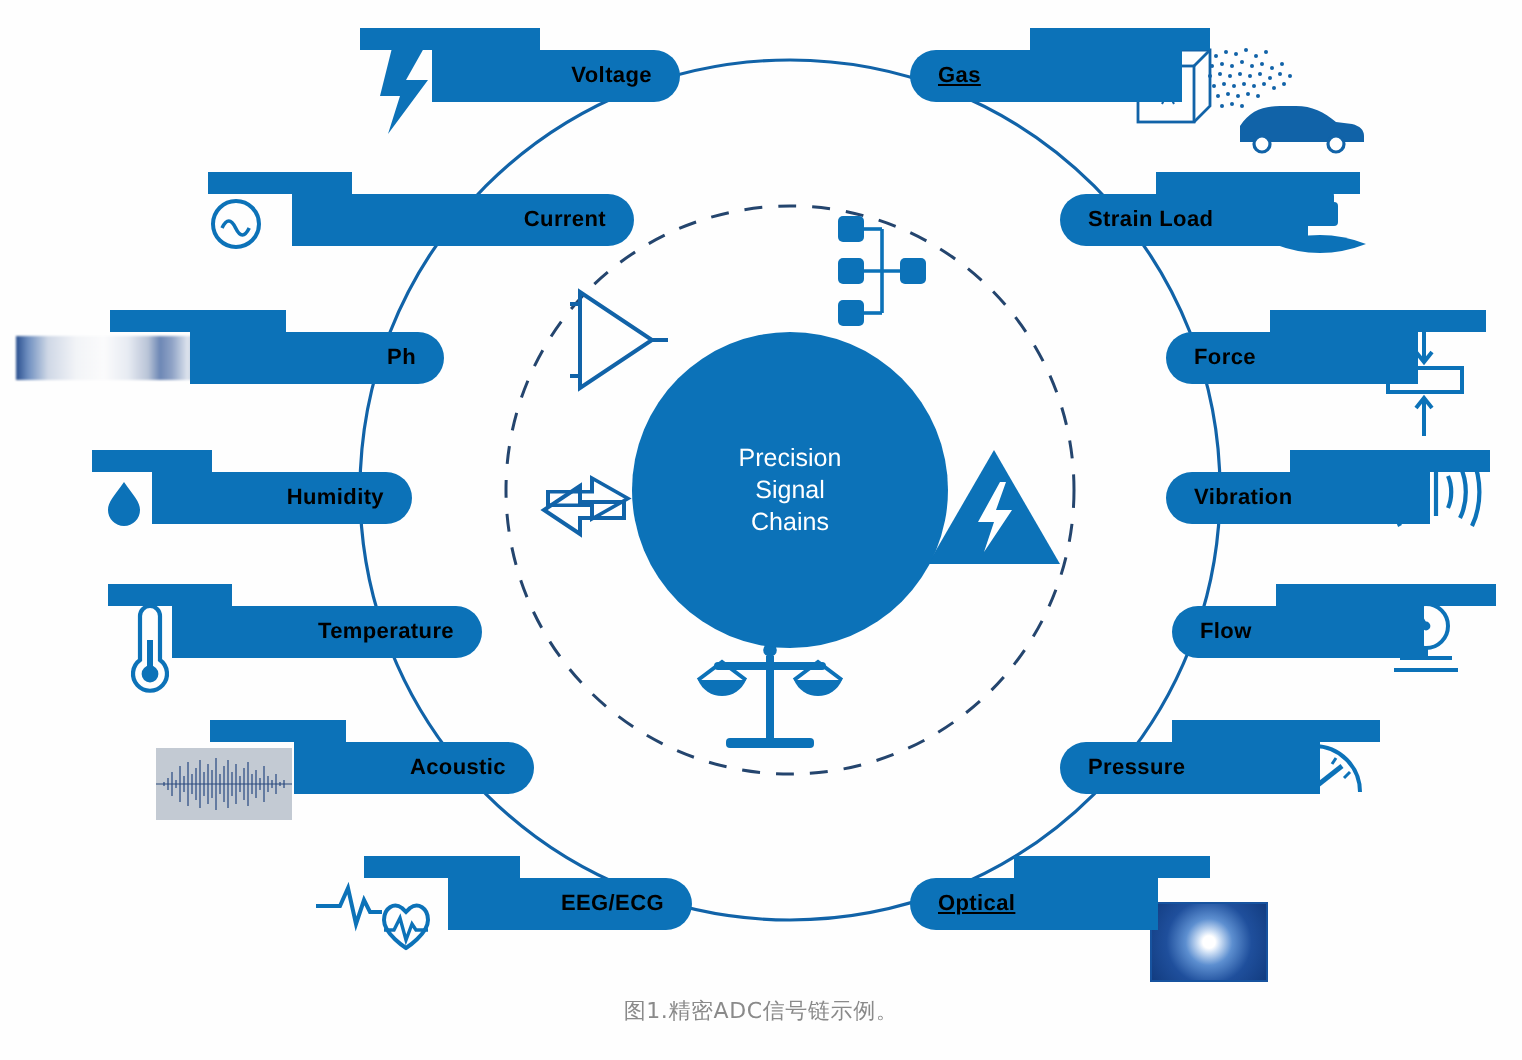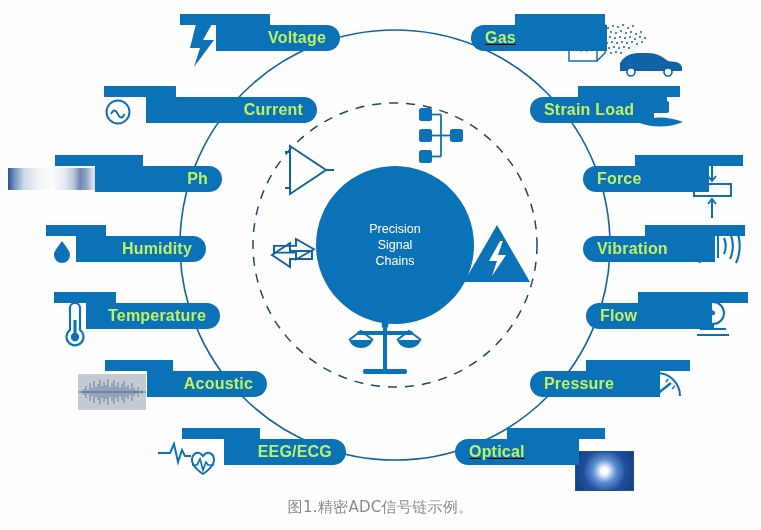--- a/index.html
+++ b/index.html
@@ -18,21 +18,21 @@
   .icon-layer{z-index:2;}
   .center-layer{z-index:4;}
 
   
   .pill{position:absolute;z-index:5;}
   .pill .tab{position:absolute;height:11px;background:#0c72b8;}
   .pill .body{position:absolute;height:26px;background:#0c72b8;display:flex;align-items:center;}
   .pill.left .body{border-top-right-radius:13px;border-bottom-right-radius:13px;justify-content:flex-end;padding-right:14px;}
   .pill.right .body{border-top-left-radius:13px;border-bottom-left-radius:13px;justify-content:flex-start;padding-left:14px;}
   .pill .lbl{
-    color:#bef264;font-size:16px;font-weight:bold;letter-spacing:.2px;
+    color:#000000;font-size:11px;font-weight:bold;letter-spacing:.2px;
     white-space:nowrap;line-height:1;font-family:"Liberation Sans", sans-serif;
   }
 
   
   #center-disc{
     position:absolute;left:316px;top:166px;width:158px;height:158px;
     border-radius:50%;background:#0c72b8;
     display:flex;flex-direction:column;align-items:center;justify-content:center;
     z-index:6;
   }
@@ -55,21 +55,21 @@
   }
   #optical-img{
     left:575px;top:451px;width:57px;height:38px;
     background:radial-gradient(circle at 50% 50%, #ffffff 0%, #ffffff 9%, #cfe0f5 16%, #5d8fd0 34%, #1f4f9c 62%, #123c80 100%);
     border:1px solid #17539f;
   }
 
   
   #caption{
     position:absolute;left:0;top:498px;width:761px;text-align:center;
-    color:#8a8a8a;font-size:15px;
+    color:#8a8a8a;font-size:11px;
     font-family:"DejaVu Sans", sans-serif;
     z-index:7;letter-spacing:.3px;
   }
 </style>
 </head>
 <body>
 
 <div id="stage">
 
   <svg class="layer svg-layer" viewBox="0 0 761 530">
@@ -328,42 +328,42 @@
 
   <div class="pill left" style="left:46px;top:225px;width:146px;">
     <div class="tab" style="left:0;top:0;width:60px;"></div>
     <div class="body" style="left:30px;top:11px;width:116px;">
       <span class="lbl">Humidity</span>
     </div>
   </div>
 
   <div class="pill left" style="left:54px;top:292px;width:152px;">
     <div class="tab" style="left:0;top:0;width:62px;"></div>
-    <div class="body" style="left:32px;top:11px;width:120px;">
+    <div class="body" style="left:32px;top:11px;width:120px;padding-left:21px;">
       <span class="lbl">Temperature</span>
     </div>
   </div>
 
   <div class="pill left" style="left:105px;top:360px;width:148px;">
     <div class="tab" style="left:0;top:0;width:68px;"></div>
     <div class="body" style="left:42px;top:11px;width:106px;">
       <span class="lbl">Acoustic</span>
     </div>
   </div>
 
   <div class="pill left" style="left:182px;top:428px;width:150px;">
     <div class="tab" style="left:0;top:0;width:78px;"></div>
     <div class="body" style="left:42px;top:11px;width:108px;">
       <span class="lbl">EEG/ECG</span>
     </div>
   </div>
 
   <div class="pill right" style="left:455px;top:14px;width:150px;">
     <div class="tab" style="left:60px;top:0;width:90px;"></div>
-    <div class="body" style="left:16px;top:11px;width:122px;text-decoration:underline;">
+    <div class="body" style="left:0;top:11px;width:122px;text-decoration:underline;">
       <span class="lbl">Gas</span>
     </div>
   </div>
 
   <div class="pill right" style="left:530px;top:86px;width:150px;">
     <div class="tab" style="left:48px;top:0;width:102px;"></div>
     <div class="body" style="left:0;top:11px;width:110px;">
       <span class="lbl">Strain Load</span>
     </div>
   </div>

